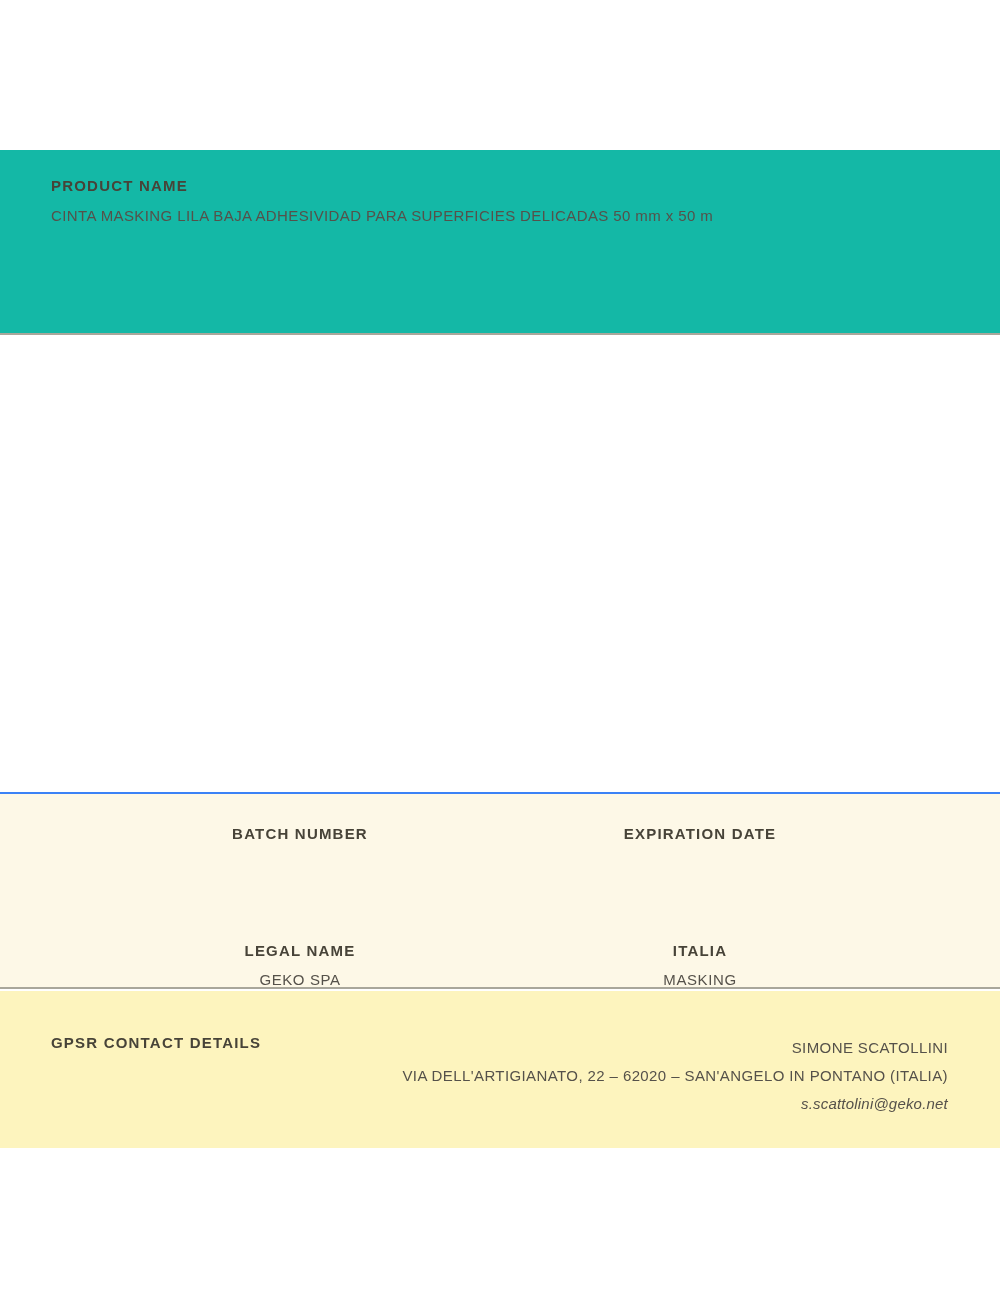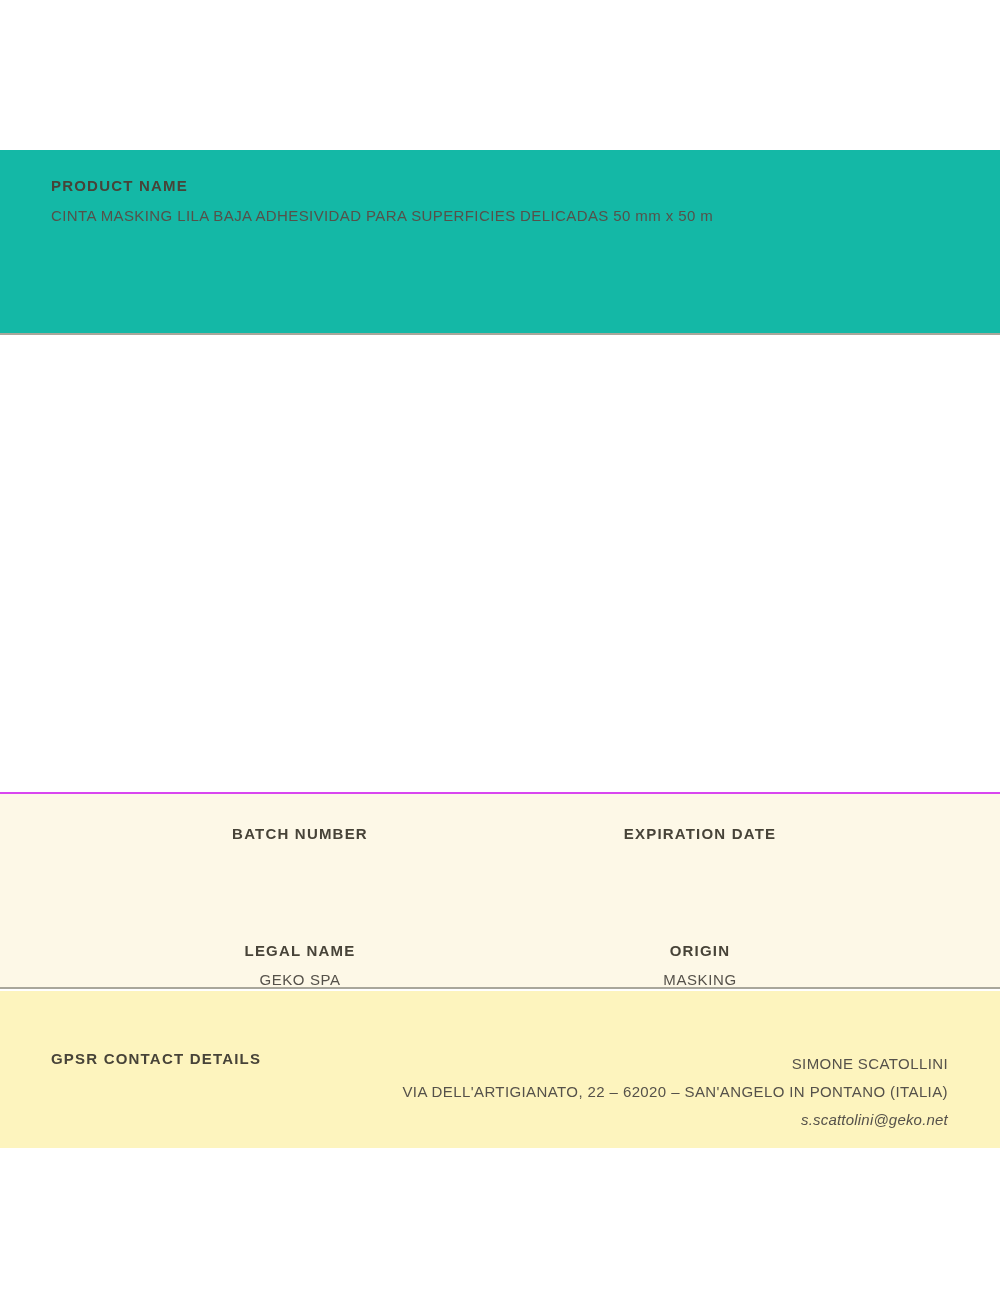--- a/index.html
+++ b/index.html
@@ -39,21 +39,21 @@
   }
   .section-product .field-value { margin-top: 13px; }
   .section-product .field-block + .field-block { margin-top: 43px; }
 
   
   .section-batch {
     position: absolute;
     top: 792px; left: 0;
     width: 1000px; height: 197px;
     background: #FDF8E7;
-    border-top: 2px solid #d946ef;
+    border-top: 2px solid #3b82f6;
     border-bottom: 2px solid #A9A79B;
     padding-top: 31px;
   }
   .batch-grid {
     width: 800px;
     margin: 0 auto;
   }
   .batch-row {
     display: flex;
   }
@@ -63,21 +63,21 @@
     text-align: center;
   }
   .batch-cell .field-value { margin-top: 12px; letter-spacing: 0.6px; }
 
   
   .section-contact {
     position: absolute;
     top: 991px; left: 0;
     width: 1000px; height: 157px;
     background: #FDF4BE;
-    padding: 59px 52px 0 51px;
+    padding: 43px 52px 0 51px;
     display: flex;
     justify-content: space-between;
     align-items: flex-start;
   }
   .contact-title {
     font-size: 15px;
     font-weight: 700;
     letter-spacing: 1.2px;
     color: #474338;
     white-space: nowrap;
@@ -119,21 +119,21 @@
           <div class="field-label">EXPIRATION DATE</div>
           <div class="field-value"></div>
         </div>
       </div>
       <div class="batch-row">
         <div class="batch-cell">
           <div class="field-label">LEGAL NAME</div>
           <div class="field-value">GEKO SPA</div>
         </div>
         <div class="batch-cell">
-          <div class="field-label">ORIGIN</div>
+          <div class="field-label">ITALIA</div>
           <div class="field-value">MASKING</div>
         </div>
       </div>
     </div>
   </section>
 
   <section class="section-contact">
     <div class="contact-title">GPSR CONTACT DETAILS</div>
     <div class="contact-block">
       <div class="contact-line">SIMONE SCATOLLINI</div>

